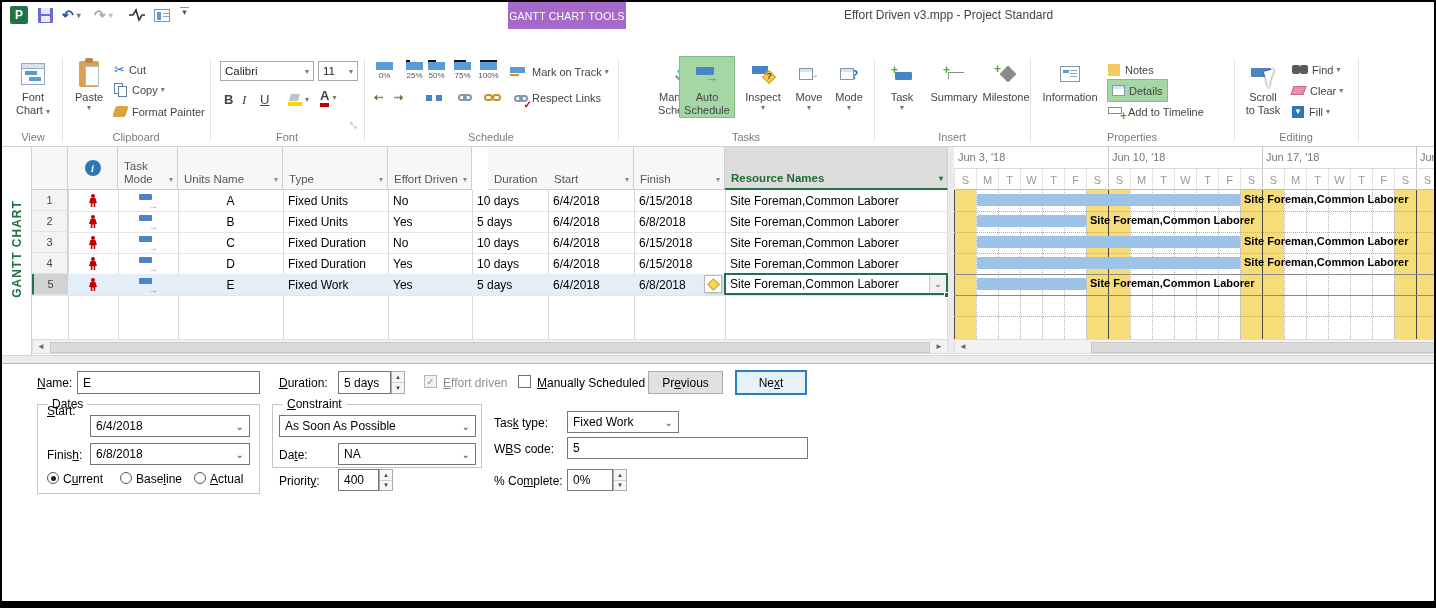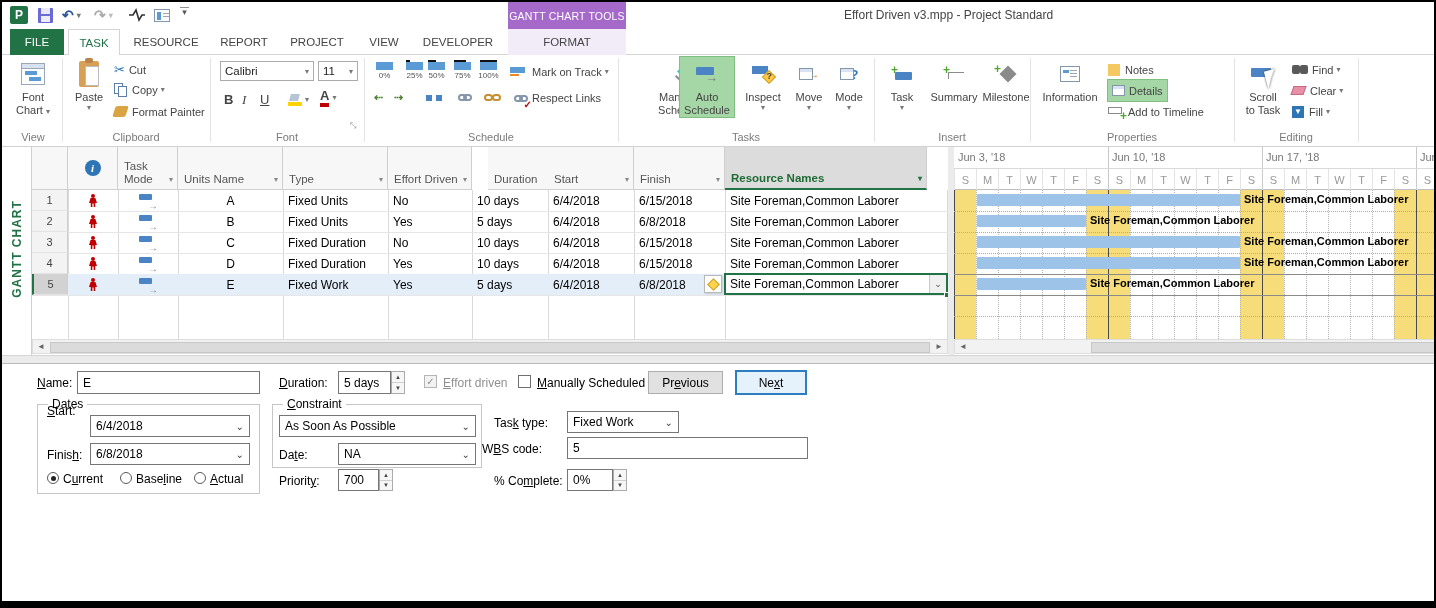--- a/index.html
+++ b/index.html
@@ -185,30 +185,20 @@
       </span>
     </div>
     <div class="qat-ico" style="left:178px;font-size:9px;color:#555;flex-direction:column;line-height:5px">
         <span>—</span>
         <span>▾</span>
       </div>
     <div class="ctx-header">GANTT CHART TOOLS</div>
     <div class="title-text">Effort Driven v3.mpp - Project Standard</div>
   </div>
 
-  <div class="tabrow">
-    <div class="rtab file" style="left:8px;width:54px">FILE</div>
-    <div class="rtab active" style="left:66px;width:52px">TASK</div>
-    <div class="rtab" style="left:122px;width:84px">RESOURCE</div>
-    <div class="rtab" style="left:210px;width:64px">REPORT</div>
-    <div class="rtab" style="left:278px;width:74px">PROJECT</div>
-    <div class="rtab" style="left:356px;width:52px">VIEW</div>
-    <div class="rtab" style="left:412px;width:88px">DEVELOPER</div>
-    <div class="rtab format" style="left:506px;width:118px">FORMAT</div>
-  </div>
 
   <div class="ribbon">
     <div class="gsep" style="left:60px"></div>
       <div class="gsep" style="left:208px"></div>
     <div class="gsep" style="left:362px"></div>
       <div class="gsep" style="left:616px"></div>
     <div class="gsep" style="left:872px"></div>
       <div class="gsep" style="left:1028px"></div>
     <div class="gsep" style="left:1232px"></div>
       <div class="gsep" style="left:1356px"></div>
@@ -498,21 +488,21 @@
           <span class="fl">▾</span>
         </div>
       <div class="th" style="left:516px;width:86px">
           <span>Start</span>
           <span class="fl">▾</span>
         </div>
       <div class="th" style="left:602px;width:91px">
           <span>Finish</span>
           <span class="fl">▾</span>
         </div>
-      <div class="th selcol" style="left:693px;width:202px">
+      <div class="th selcol" style="left:693px;width:223px">
           <span>Resource Names</span>
           <span class="fl">▾</span>
         </div>
     </div>
 
     <div class="colline" style="left:36px"></div>
       <div class="colline" style="left:86px"></div>
     <div class="colline" style="left:146px"></div>
       <div class="colline" style="left:251px"></div>
     <div class="colline" style="left:356px"></div>
@@ -863,33 +853,33 @@
         <span>As Soon As Possible</span>
         <span class="cv">⌄</span>
       </div>
     <span class="flabel" style="left:277px;top:84px">Da<u>t</u>e:</span>
     <div class="finput fcombo" style="left:336px;top:79px;width:138px;height:22px">
         <span>NA</span>
         <span class="cv">⌄</span>
       </div>
     <span class="flabel" style="left:277px;top:110px">Priorit<u>y</u>:</span>
     <div class="finput" style="left:336px;top:105px;width:41px;height:22px">
-        <span>700</span>
+        <span>400</span>
       </div>
     <div class="spin" style="left:377px;top:105px;height:22px">
         <span>▲</span>
         <span>▼</span>
       </div>
 
     <span class="flabel" style="left:492px;top:52px">Tas<u>k</u> type:</span>
     <div class="finput fcombo" style="left:565px;top:47px;width:112px;height:22px">
         <span>Fixed Work</span>
         <span class="cv">⌄</span>
       </div>
-    <span class="flabel" style="left:480px;top:78px">W<u>B</u>S code:</span>
+    <span class="flabel" style="left:492px;top:78px">W<u>B</u>S code:</span>
     <div class="finput" style="left:565px;top:73px;width:241px;height:22px">
         <span>5</span>
       </div>
     <span class="flabel" style="left:492px;top:110px">% Co<u>m</u>plete:</span>
     <div class="finput" style="left:565px;top:105px;width:46px;height:22px">
         <span>0%</span>
       </div>
     <div class="spin" style="left:611px;top:105px;height:22px">
         <span>▲</span>
         <span>▼</span>

